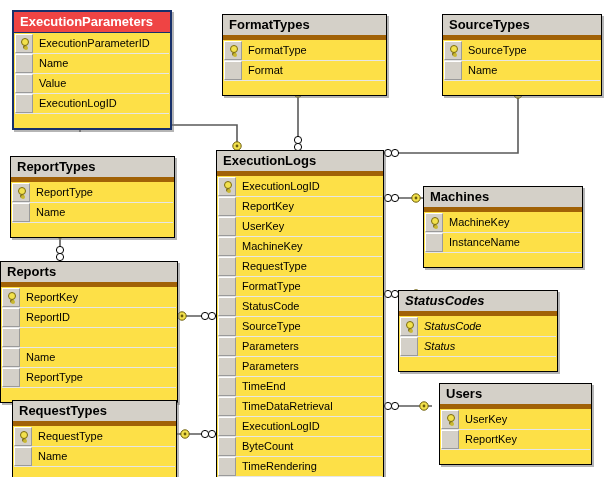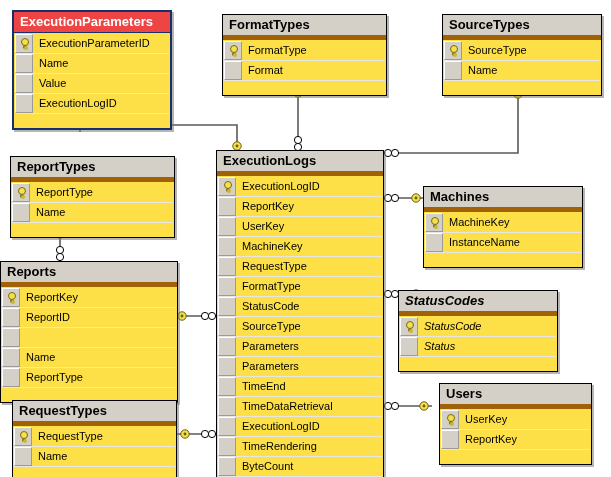--- a/index.html
+++ b/index.html
@@ -299,25 +299,25 @@
           <div class="row">
             <div class="gut"></div>
             <div class="nm">TimeDataRetrieval</div>
           </div>
           <div class="row">
             <div class="gut"></div>
             <div class="nm">ExecutionLogID</div>
           </div>
           <div class="row">
             <div class="gut"></div>
+            <div class="nm">ByteCount</div>
+          </div>
+          <div class="row">
+            <div class="gut"></div>
             <div class="nm">TimeRendering</div>
-          </div>
-          <div class="row">
-            <div class="gut"></div>
-            <div class="nm">ByteCount</div>
           </div>
           <div class="row">
             <div class="gut"></div>
             <div class="nm">[RowCount]</div>
           </div>
         </div>
       </div>
       <div class="tbl" style="left: 423px; top: 186px; width: 160px;">
         <div class="hdr">Machines</div>
         <div class="body">

